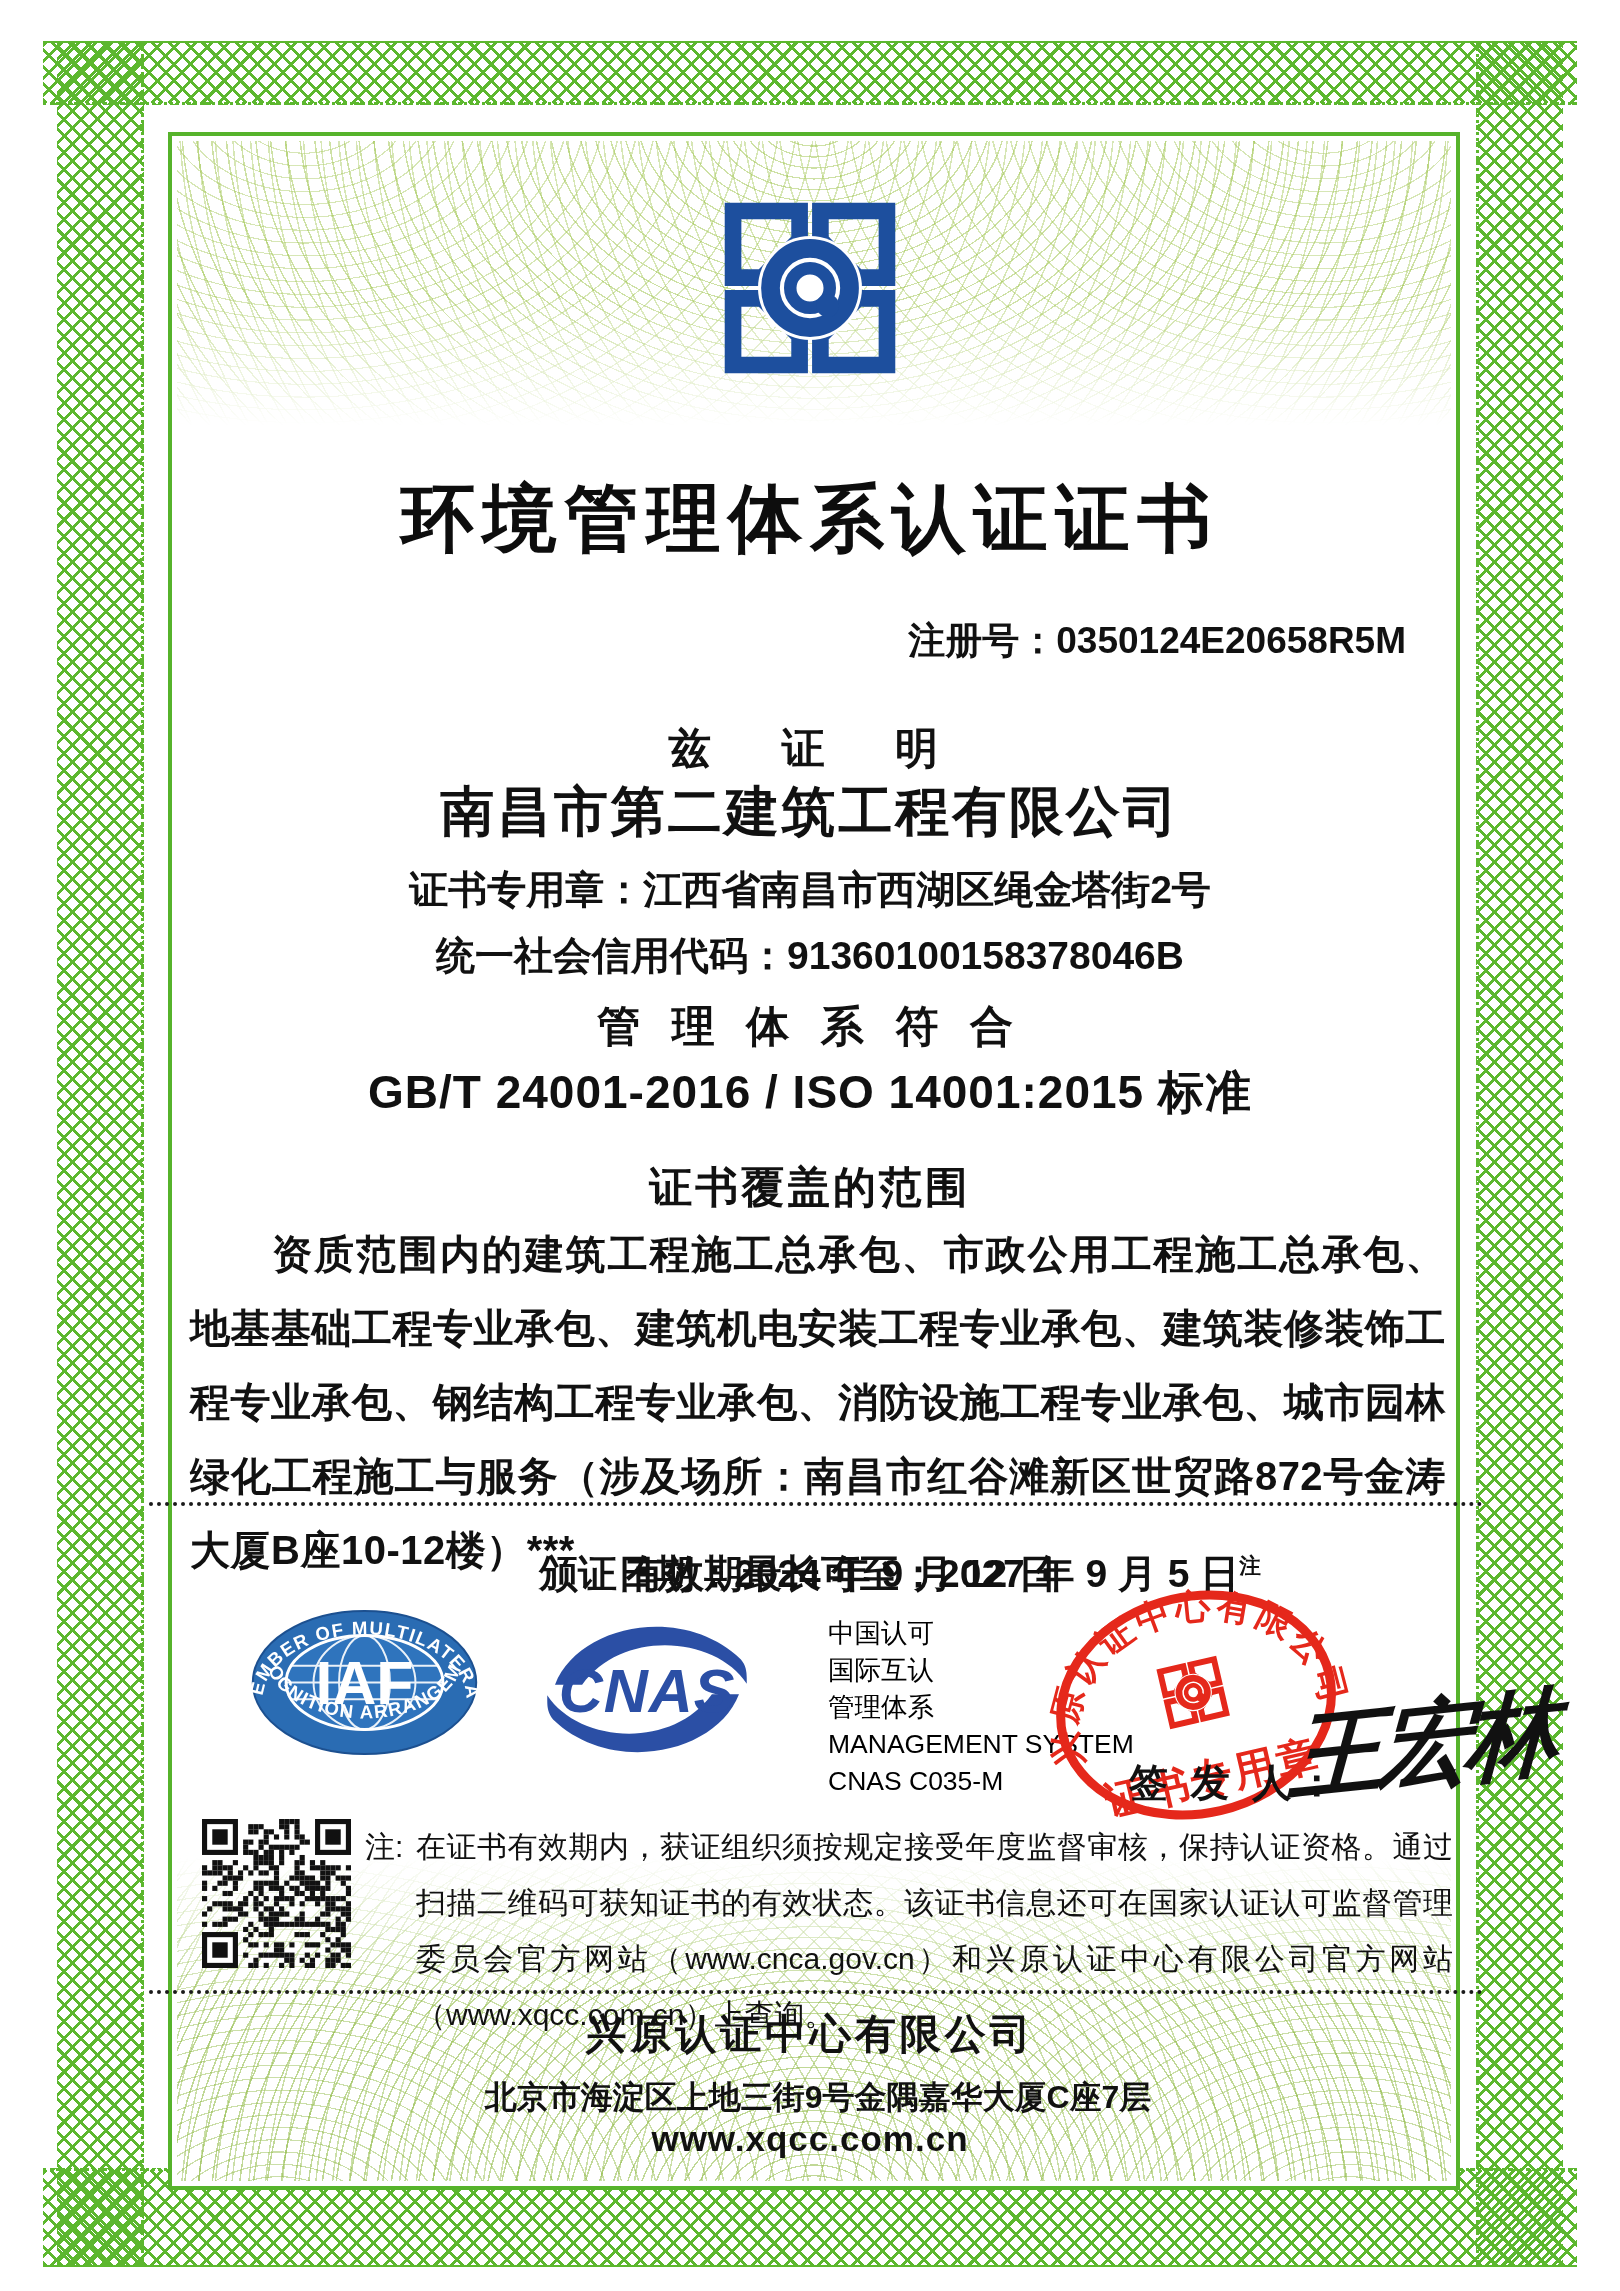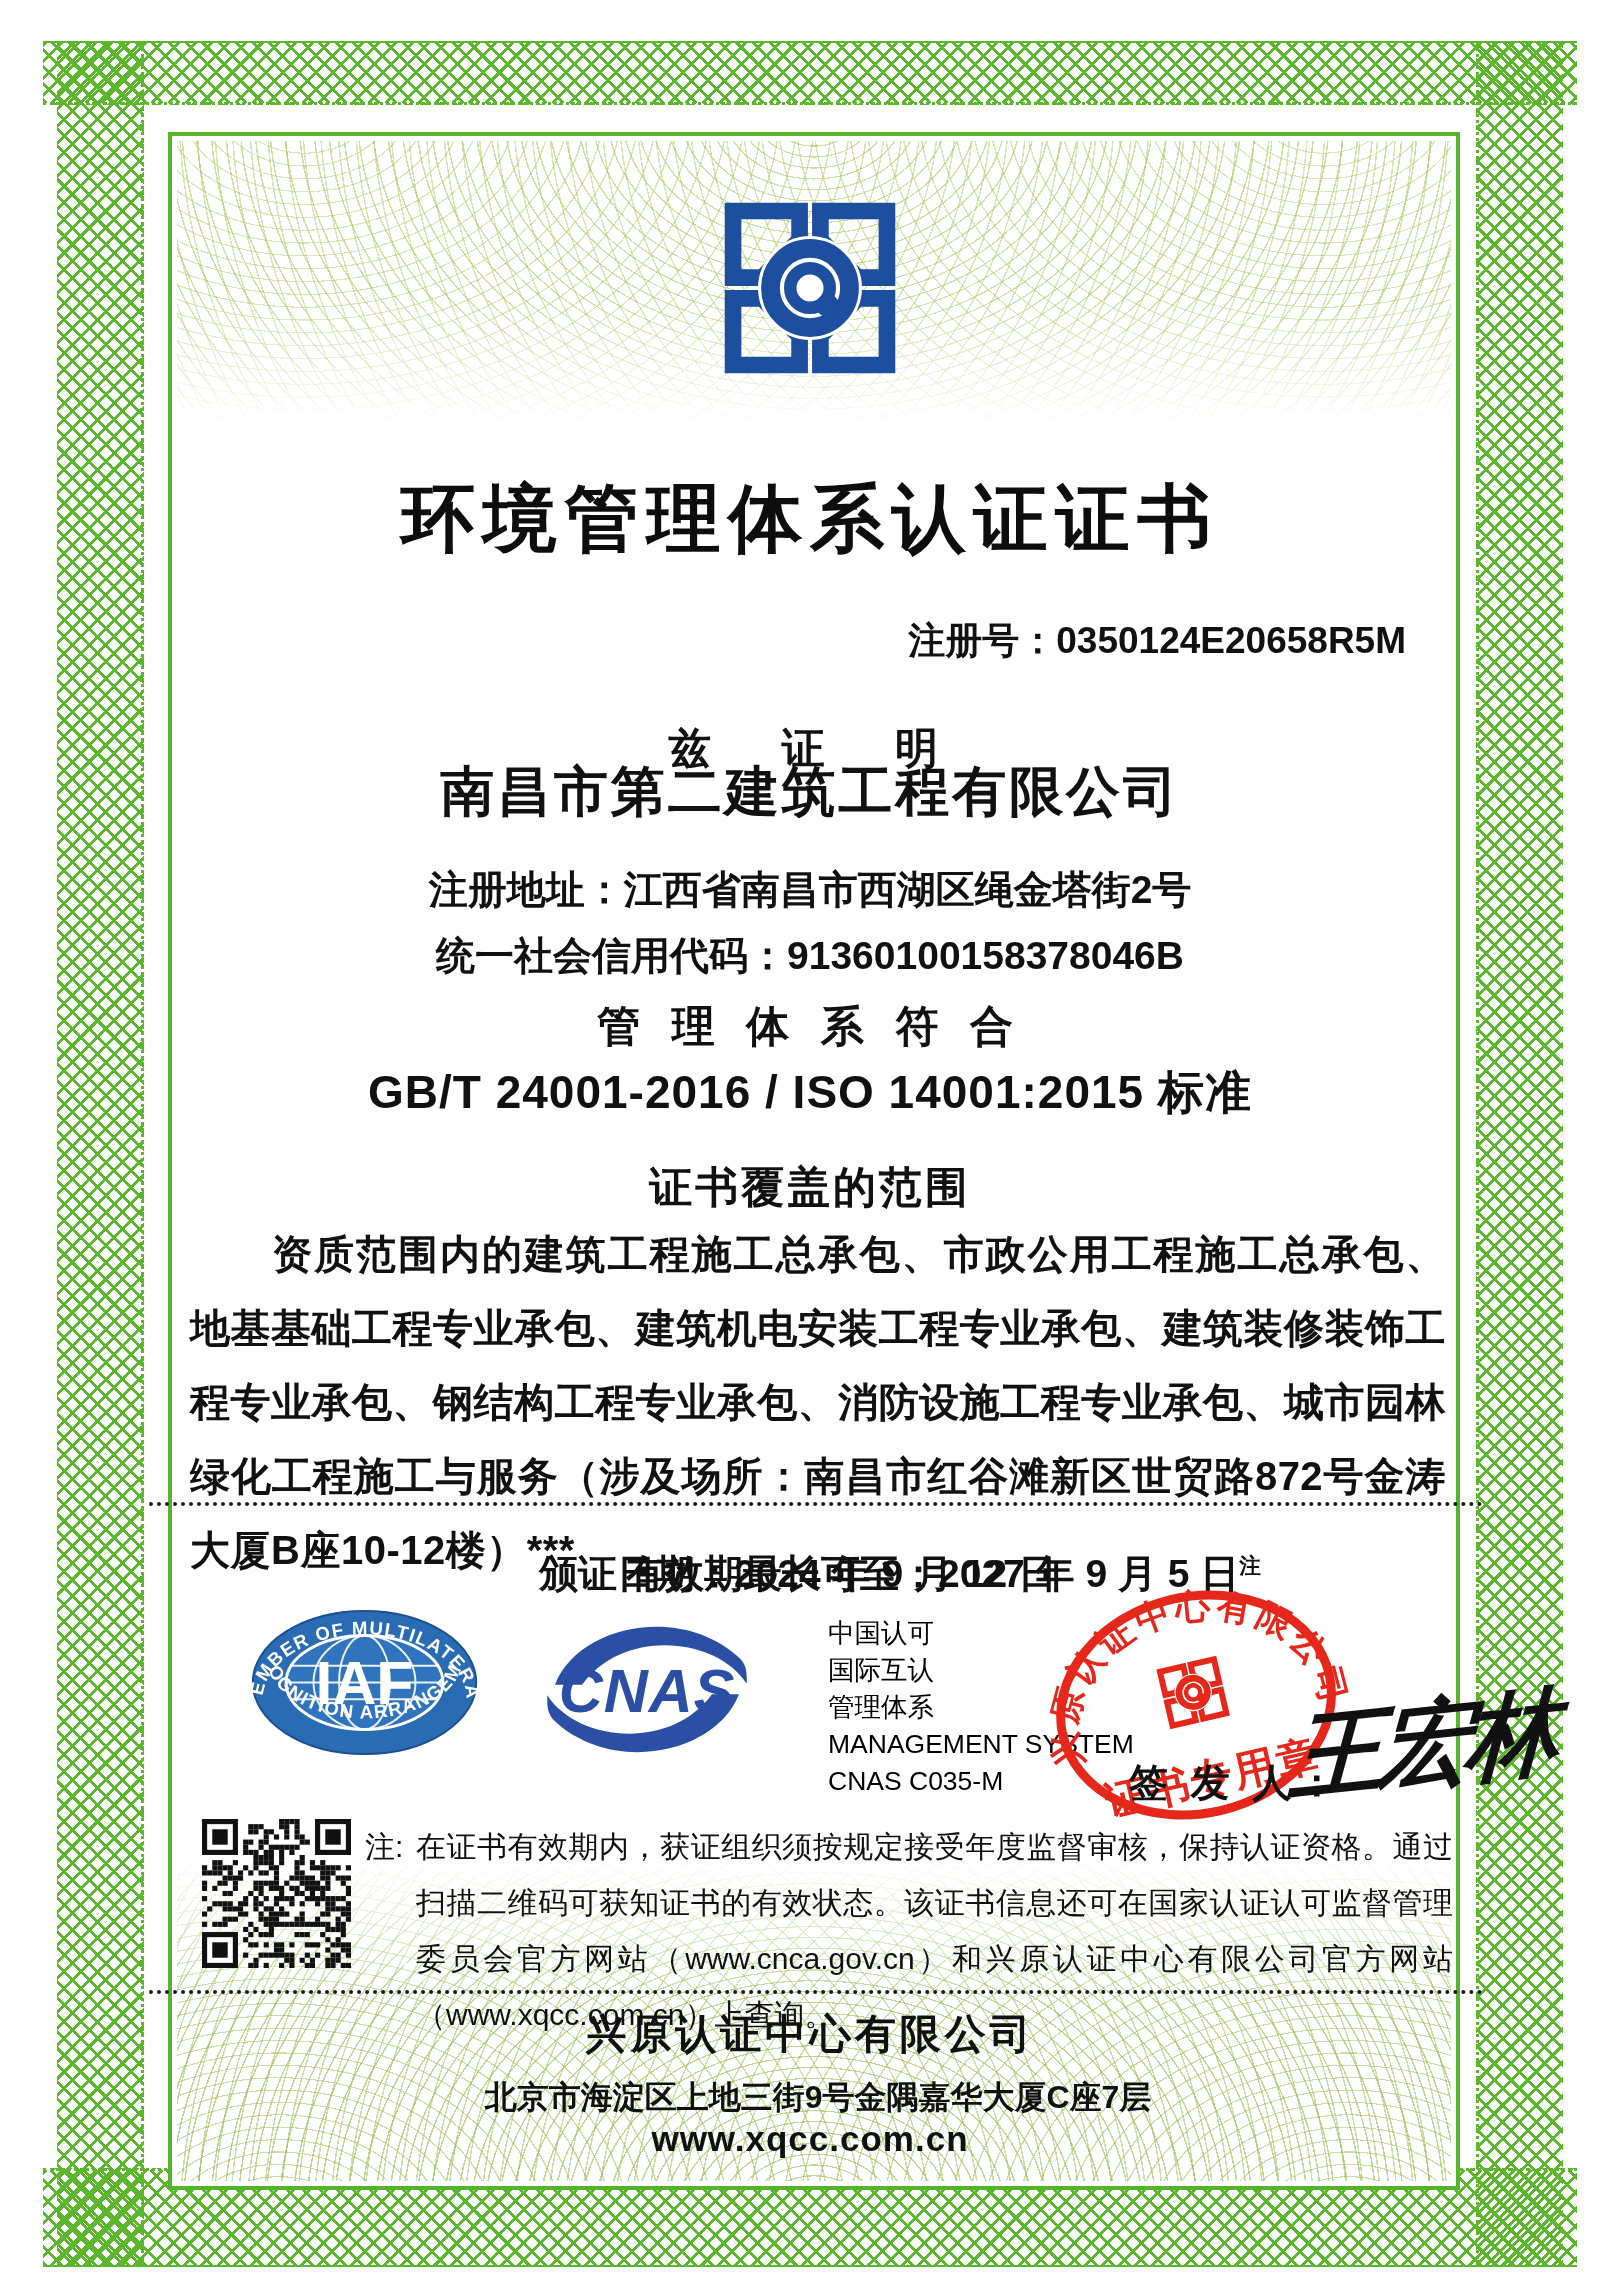--- a/index.html
+++ b/index.html
@@ -39,21 +39,21 @@
       repeating-radial-gradient(ellipse 529px 392px at 8% 118%,rgba(150,190,80,.5) 0 1.5px,transparent 1.5px 16.7px),
       repeating-radial-gradient(ellipse 529px 392px at 92% 118%,rgba(150,190,80,.5) 0 1.5px,transparent 1.5px 16.7px);
     -webkit-mask:linear-gradient(transparent,#000 45%);mask:linear-gradient(transparent,#000 45%);
   }
   
   .abs{position:absolute;}
   .center{left:0;right:0;text-align:center;}
   .title{top:470px;font-size:74px;font-weight:900;letter-spacing:7.8px;color:#0d0d0d;}
   .regline{top:616px;right:214px;font-size:37px;font-weight:700;text-align:right;}
   .hereby{top:720px;font-size:43px;font-weight:700;letter-spacing:13.7px;}
-  .company{top:756px;font-size:54px;font-weight:900;letter-spacing:2.9px;}
+  .company{top:776px;font-size:54px;font-weight:900;letter-spacing:2.9px;}
   .addr{top:863px;font-size:39px;font-weight:700;}
   .credit{top:929px;font-size:39px;font-weight:700;}
   .conform{top:998px;font-size:43px;font-weight:700;letter-spacing:9.8px;}
   .standard{top:1062px;font-size:46px;font-weight:800;letter-spacing:1px;}
   .scope-title{top:1159px;font-size:43px;font-weight:700;letter-spacing:2.9px;}
   .scope{top:1217px;left:190px;right:174px;font-size:40px;font-weight:700;line-height:74px;
     text-align:justify;text-indent:82px;letter-spacing:0.5px;}
   .dotline{left:149px;right:137px;border-top:4.9px dotted #1a1a1a;height:0;}
   .dot1{top:1502px;}
   .dot2{top:1990px;}
@@ -112,21 +112,21 @@
 
   <svg class="abs emblem" viewBox="0 0 100 100">
     <use href="#emblem-sym" width="100" height="100"></use>
   </svg>
 
   <div class="abs center title">环境管理体系认证证书</div>
   <div class="abs regline">注册号：0350124E20658R5M</div>
 
   <div class="abs center hereby">兹　证　明</div>
   <div class="abs center company">南昌市第二建筑工程有限公司</div>
-  <div class="abs center addr">注册地址：江西省南昌市西湖区绳金塔街2号</div>
+  <div class="abs center addr">证书专用章：江西省南昌市西湖区绳金塔街2号</div>
   <div class="abs center credit">统一社会信用代码：91360100158378046B</div>
   <div class="abs center conform">管 理 体 系 符 合</div>
   <div class="abs center standard">GB/T 24001-2016 / ISO 14001:2015 标准</div>
 
   <div class="abs center scope-title">证书覆盖的范围</div>
   <div class="abs scope">资质范围内的建筑工程施工总承包、市政公用工程施工总承包、地基基础工程专业承包、建筑机电安装工程专业承包、建筑装修装饰工程专业承包、钢结构工程专业承包、消防设施工程专业承包、城市园林绿化工程施工与服务（涉及场所：南昌市红谷滩新区世贸路872号金涛大厦B座10-12楼）***</div>
 
   <div class="abs dotline dot1"></div>
 
   <div class="abs dates">

